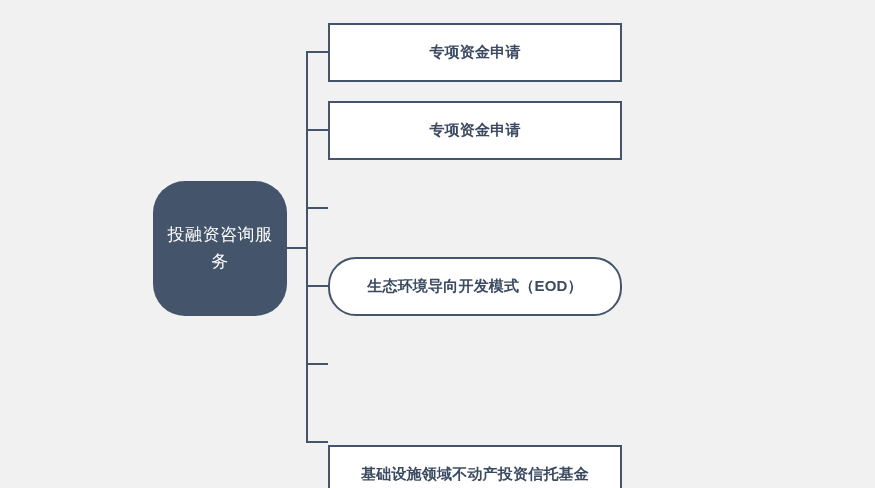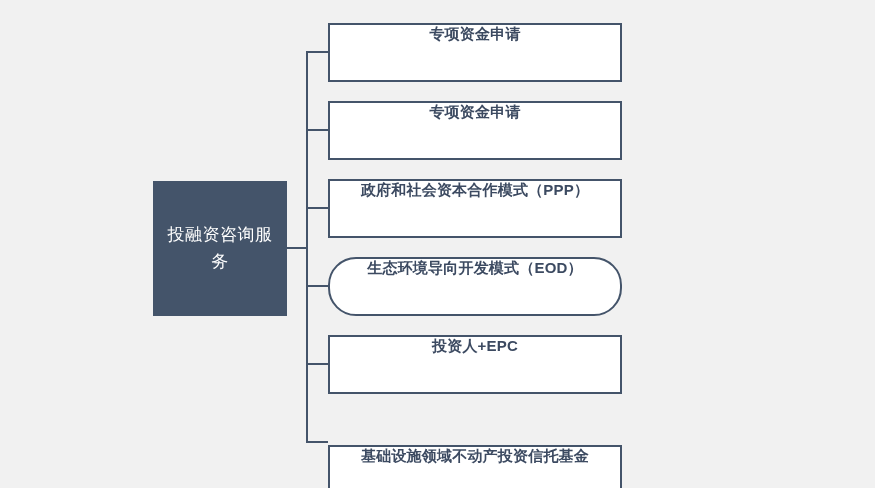--- a/index.html
+++ b/index.html
@@ -31,31 +31,33 @@
     display: flex;
     align-items: center;
     justify-content: center;
     text-align: center;
     font-size: 17px;
     line-height: 1.55;
     letter-spacing: 0.5px;
     font-weight: 400;
     box-sizing: border-box;
     padding: 0 6px;
+    border-radius: 32px;
   }
   
   .child-node {
     position: absolute;
     left: 328px;
     width: 294px;
     height: 59px;
     background: #ffffff;
     border: 2px solid #44546a;
     box-sizing: border-box;
     display: flex;
+    align-items: center;
     justify-content: center;
     text-align: center;
     color: #3c4a61;
     font-size: 15px;
     font-weight: bold;
     letter-spacing: 0.2px;
     padding: 0 8px;
   }
   .child-node.n0 { top: 23px; }
   .child-node.n1 { top: 101px; }
@@ -113,26 +115,20 @@
   <div class="root-node">
     <span>投融资咨询服务</span>
   </div>
 
   <div class="child-node n0">
     <span>专项资金申请</span>
   </div>
   <div class="child-node n1">
     <span>专项资金申请</span>
   </div>
-  <div class="child-node n2">
-    <span>政府和社会资本合作模式（PPP）</span>
-  </div>
   <div class="child-node n3">
     <span>生态环境导向开发模式（EOD）</span>
-  </div>
-  <div class="child-node n4">
-    <span>投资人+EPC</span>
   </div>
   <div class="child-node n5">
     <span>基础设施领域不动产投资信托基金</span>
   </div>
 
 </div>
 
 </body></html>

